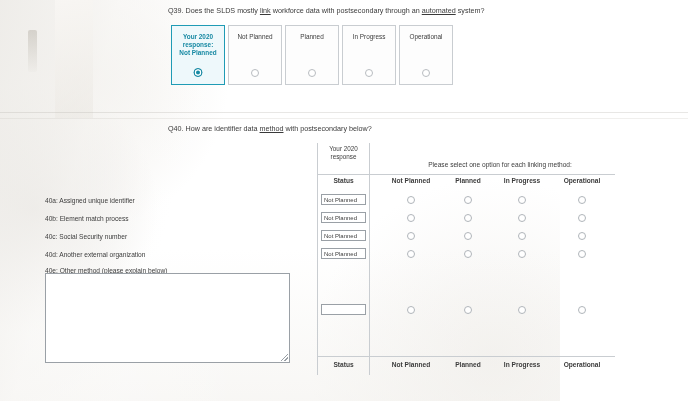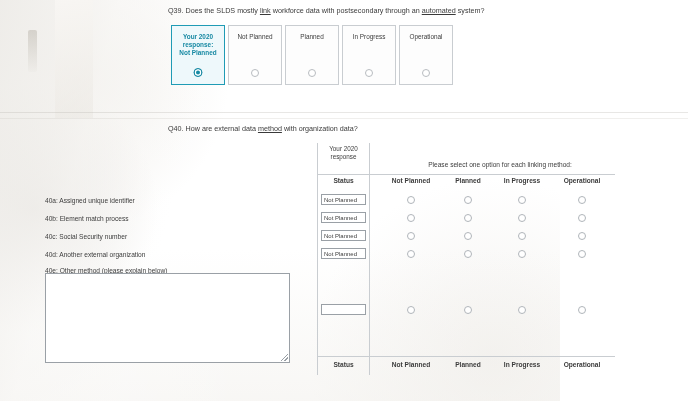--- a/index.html
+++ b/index.html
@@ -337,21 +337,21 @@
     </div>
     <div class="opt-box">
       <div class="opt-label">Operational</div>
       <div class="radio"></div>
     </div>
   </div>
 
   <div class="q40-wrap">
     <div class="q-text">
       <span class="q-num">Q40.</span>
-      <span>How are external data </span><span class="u">method</span><span> with organization data?</span>
+      <span>How are identifier data </span><span class="u">method</span><span> with postsecondary below?</span>
     </div>
   </div>
 
   <div class="grid">
     <div class="col-status"></div>
 
     <div class="hdr-yourresp">
       <div>Your 2020</div>
       <div>response</div>
     </div>

